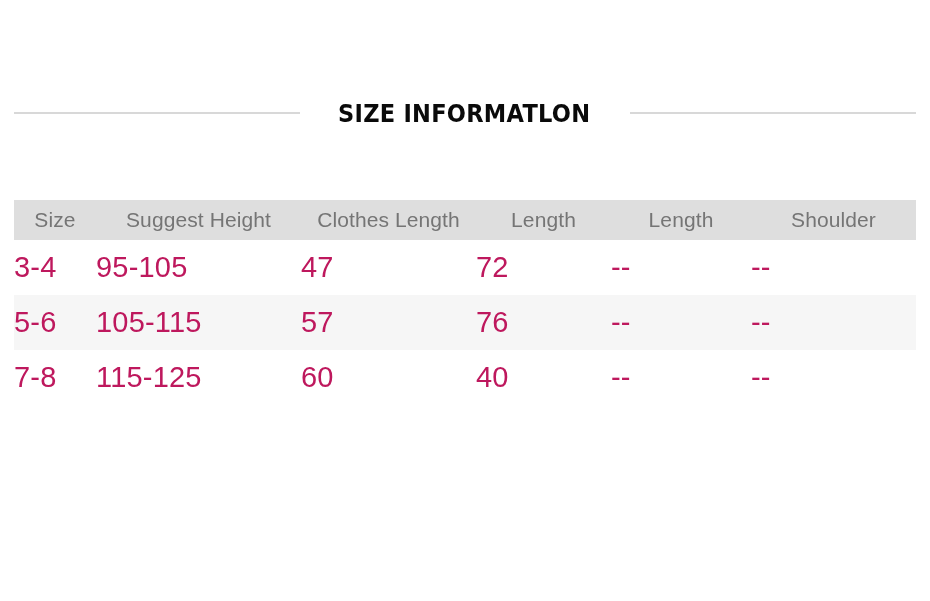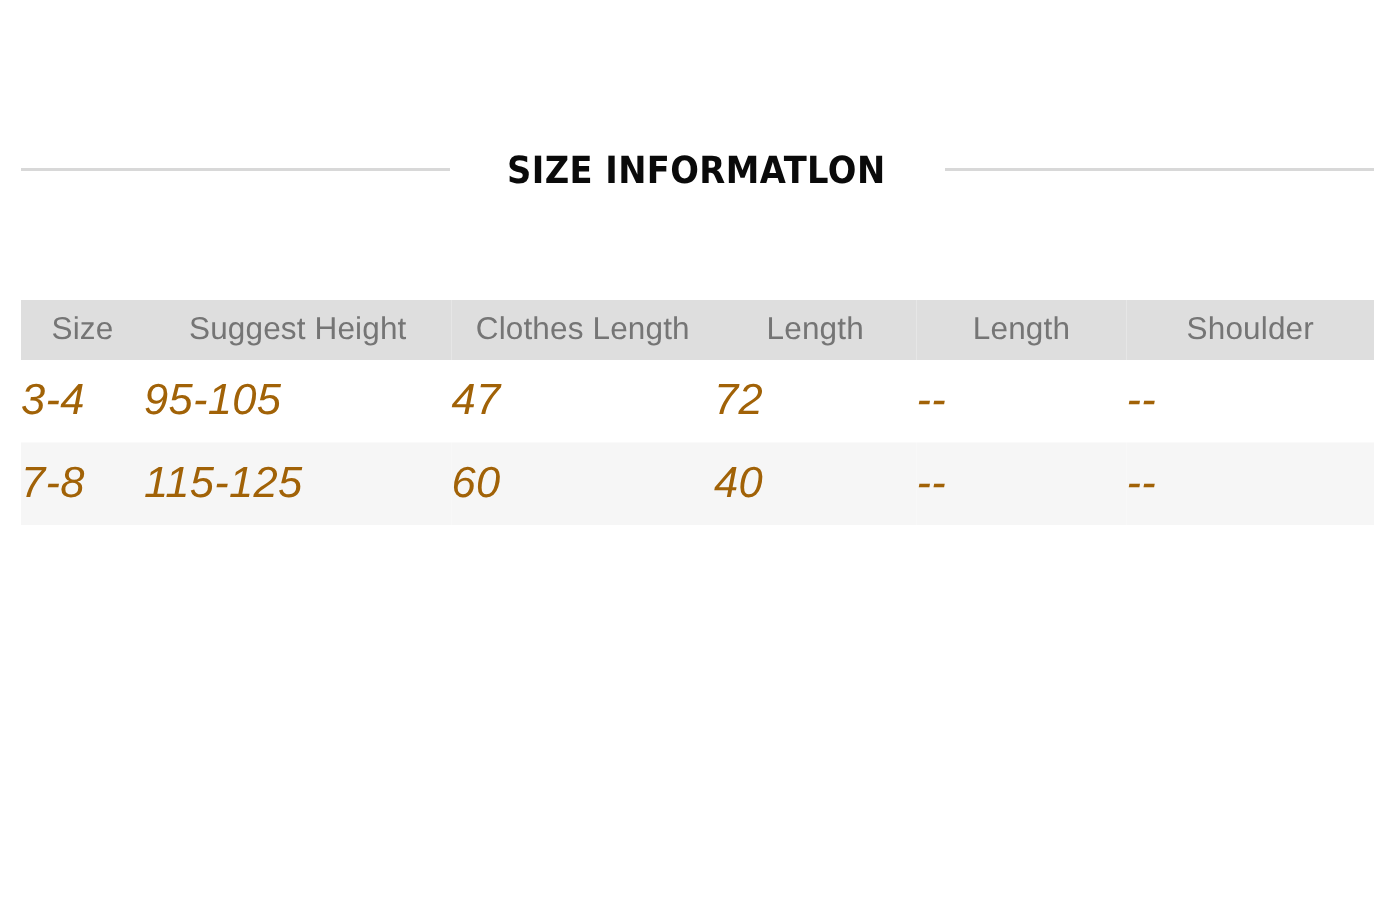--- a/index.html
+++ b/index.html
@@ -73,26 +73,25 @@
     height: 40px;
     background: #dedede;
     color: #757575;
     font-weight: 400;
     font-size: 21px;
     letter-spacing: 0.1px;
     white-space: nowrap;
   }
   .size-table tbody td {
     height: 55px;
-    color: #a16207;
+    color: #be185d;
     font-size: 29px;
     font-weight: 400;
     letter-spacing: 0.2px;
     white-space: nowrap;
-    font-style: italic;
   }
   .size-table tbody tr:nth-child(odd)  td { background: #ffffff; }
   .size-table tbody tr:nth-child(even) td { background: #f6f6f6; }
 
   
   .col-size     { width: 82px;  }
   .col-height   { width: 205px; }
   .col-length   { width: 175px; }
   .col-chest    { width: 135px; }
   .col-sleeve   { width: 140px; }
@@ -131,20 +130,28 @@
     <tbody>
       <tr>
         <td>3-4</td>
         <td>95-105</td>
         <td>47</td>
         <td>72</td>
         <td>--</td>
         <td>--</td>
       </tr>
       <tr>
+        <td>5-6</td>
+        <td>105-115</td>
+        <td>57</td>
+        <td>76</td>
+        <td>--</td>
+        <td>--</td>
+      </tr>
+      <tr>
         <td>7-8</td>
         <td>115-125</td>
         <td>60</td>
         <td>40</td>
         <td>--</td>
         <td>--</td>
       </tr>
     </tbody>
   </table>
 

